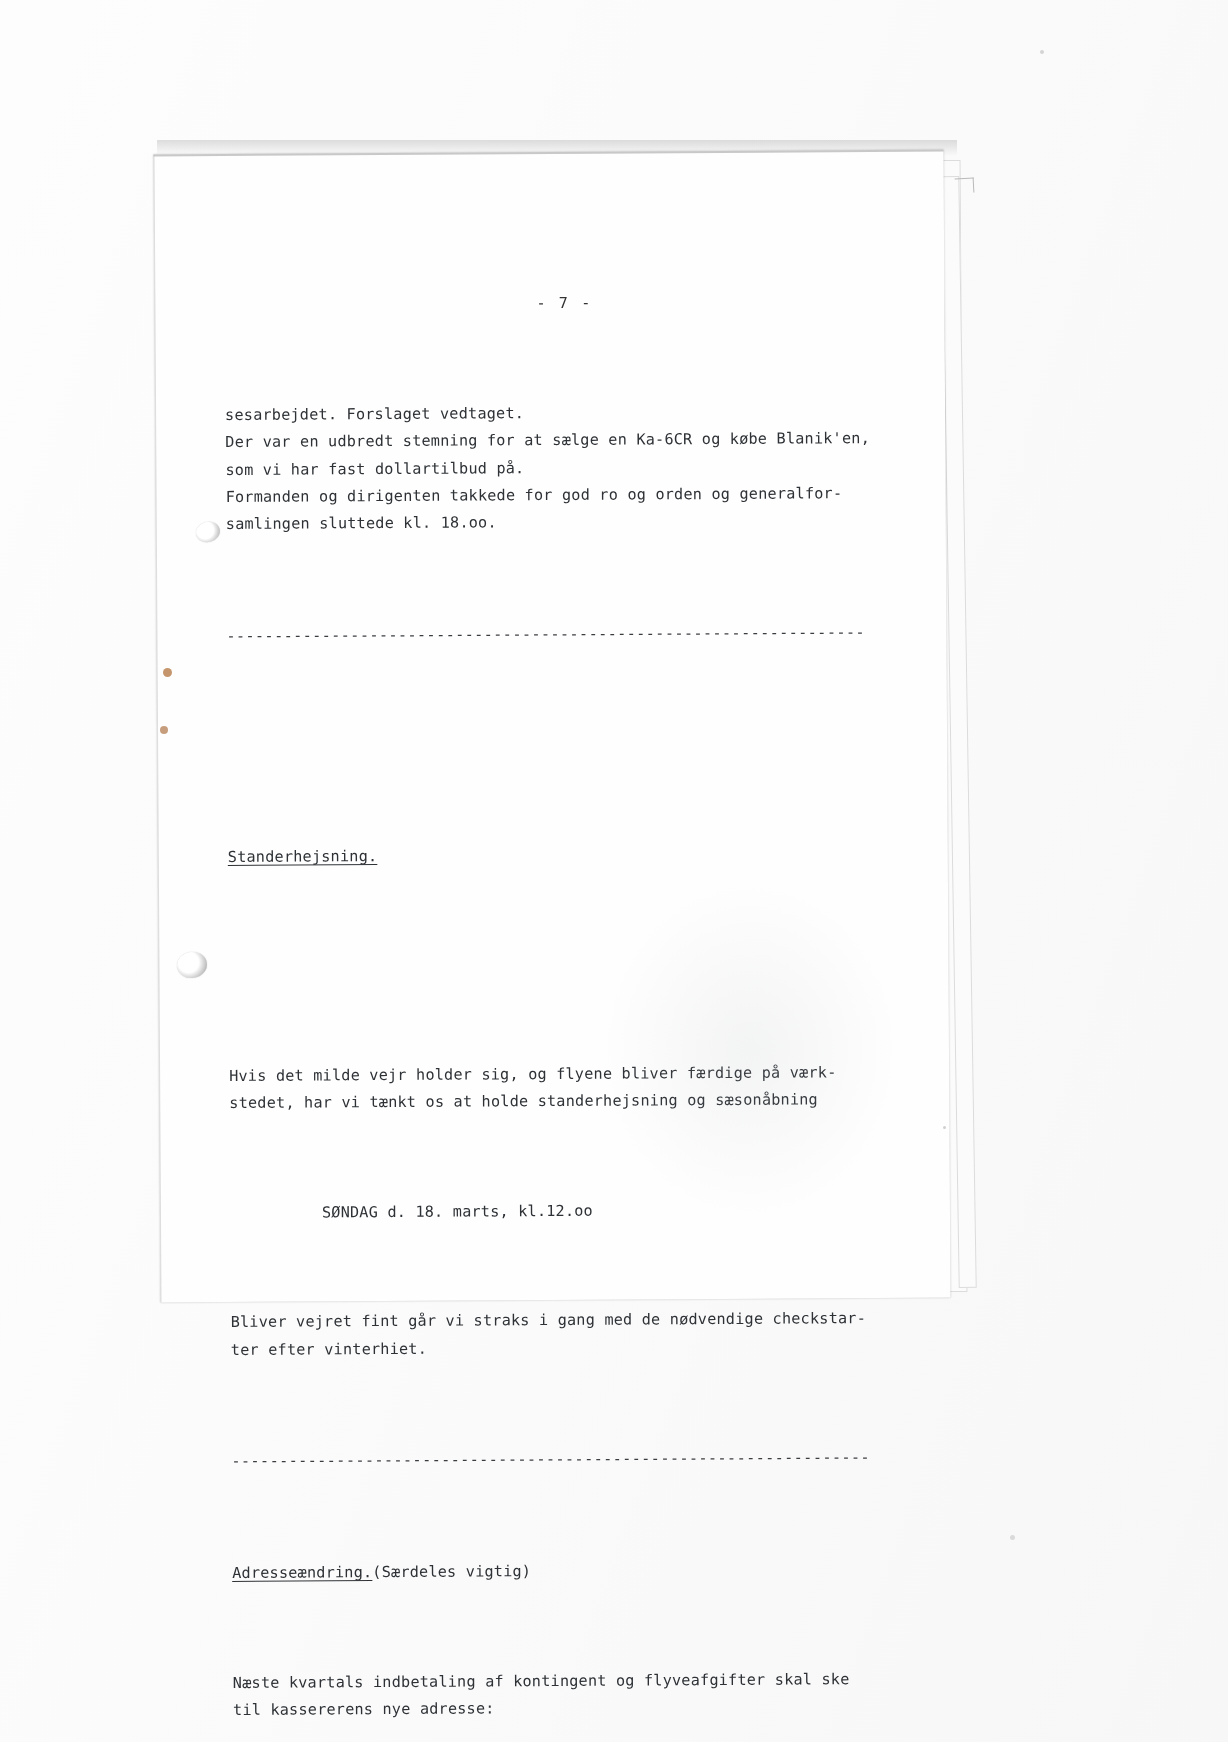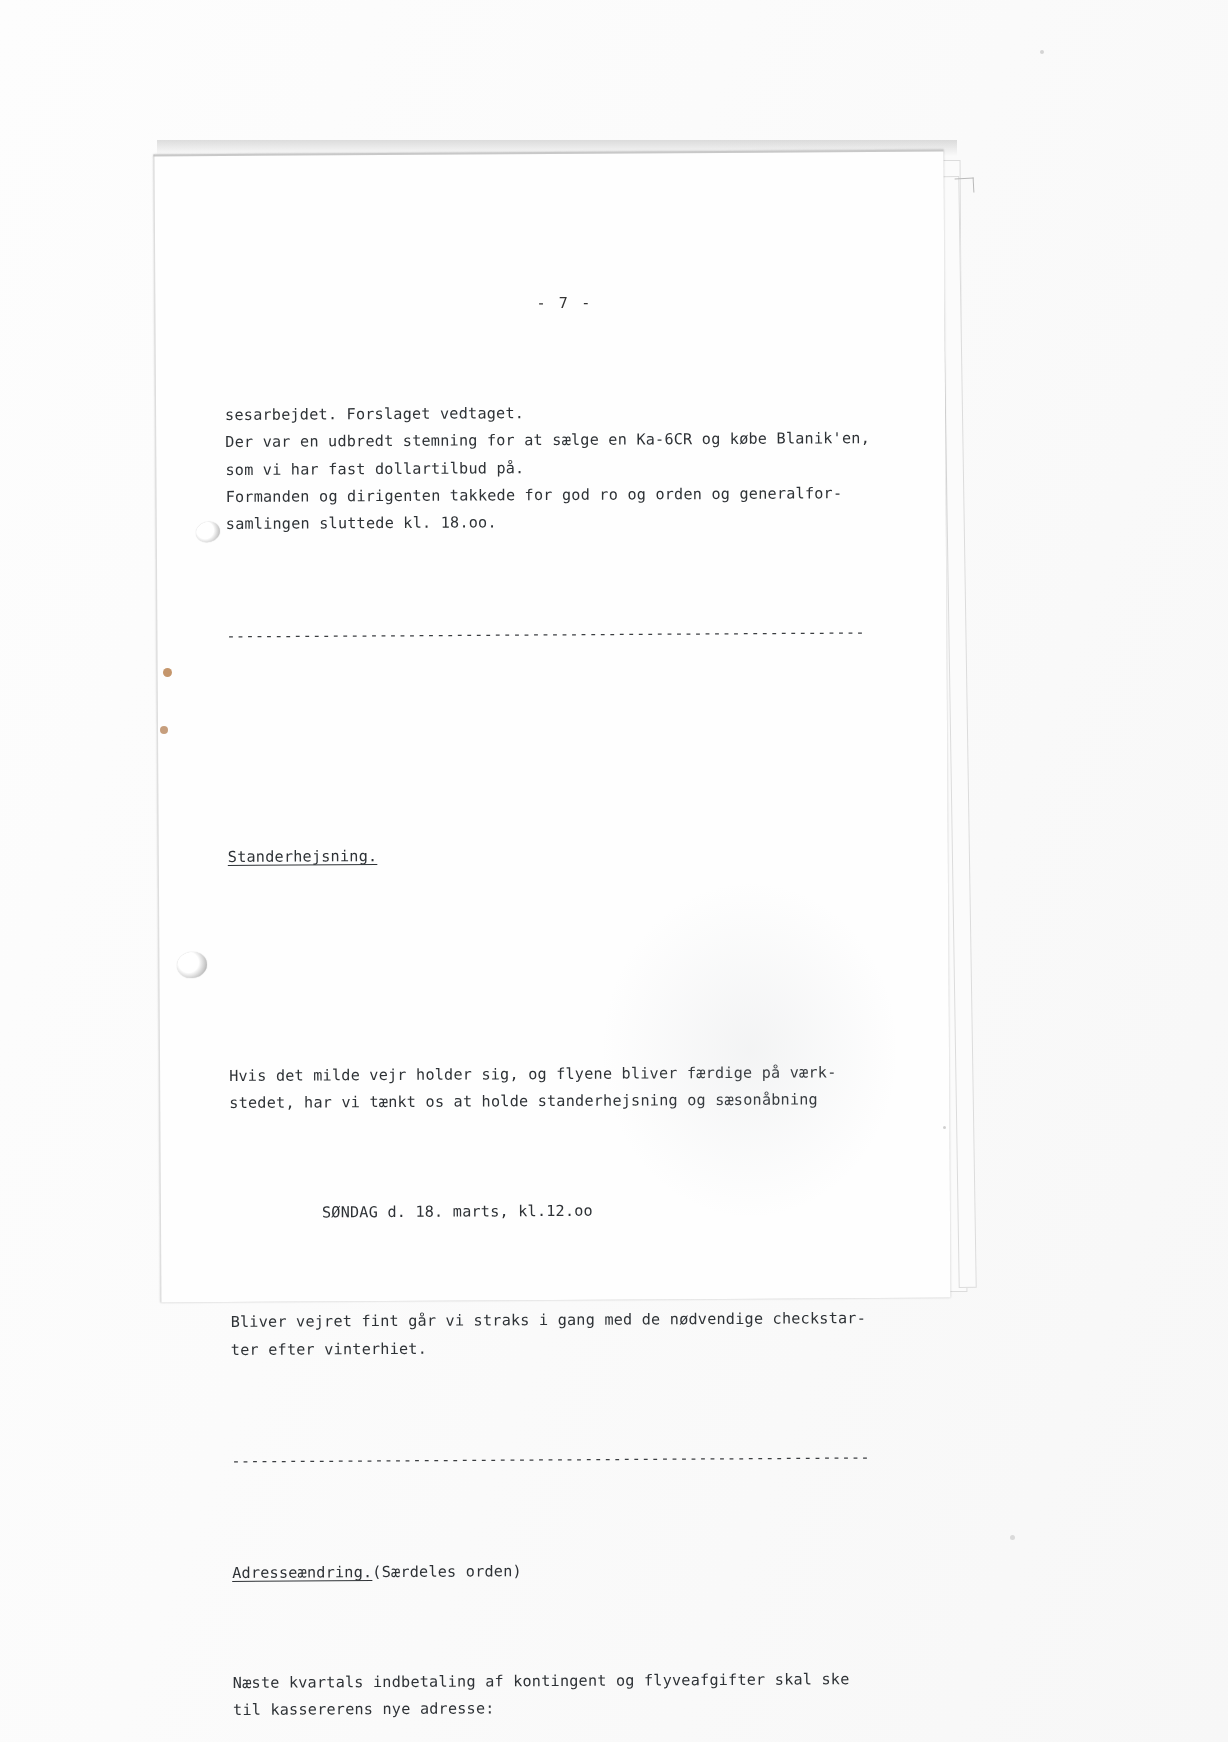--- a/index.html
+++ b/index.html
@@ -198,21 +198,21 @@
     <p class="para">Hvis det milde vejr holder sig, og flyene bliver færdige på værk-
 stedet, har vi tænkt os at holde standerhejsning og sæsonåbning</p>
 
     <p class="para indent-center">SØNDAG d. 18. marts, kl.12.oo</p>
 
     <p class="para">Bliver vejret fint går vi straks i gang med de nødvendige checkstar-
 ter efter vinterhiet.</p>
 
     <p class="rule">-------------------------------------------------------------------</p>
 
-    <p class="para"><span class="heading">Adresseændring.</span><span>(Særdeles orden)</span></p>
+    <p class="para"><span class="heading">Adresseændring.</span><span>(Særdeles vigtig)</span></p>
 
     <p class="para">Næste kvartals indbetaling af kontingent og flyveafgifter skal ske
 til kassererens nye adresse:</p>
 
     
     
     
     
 
     

